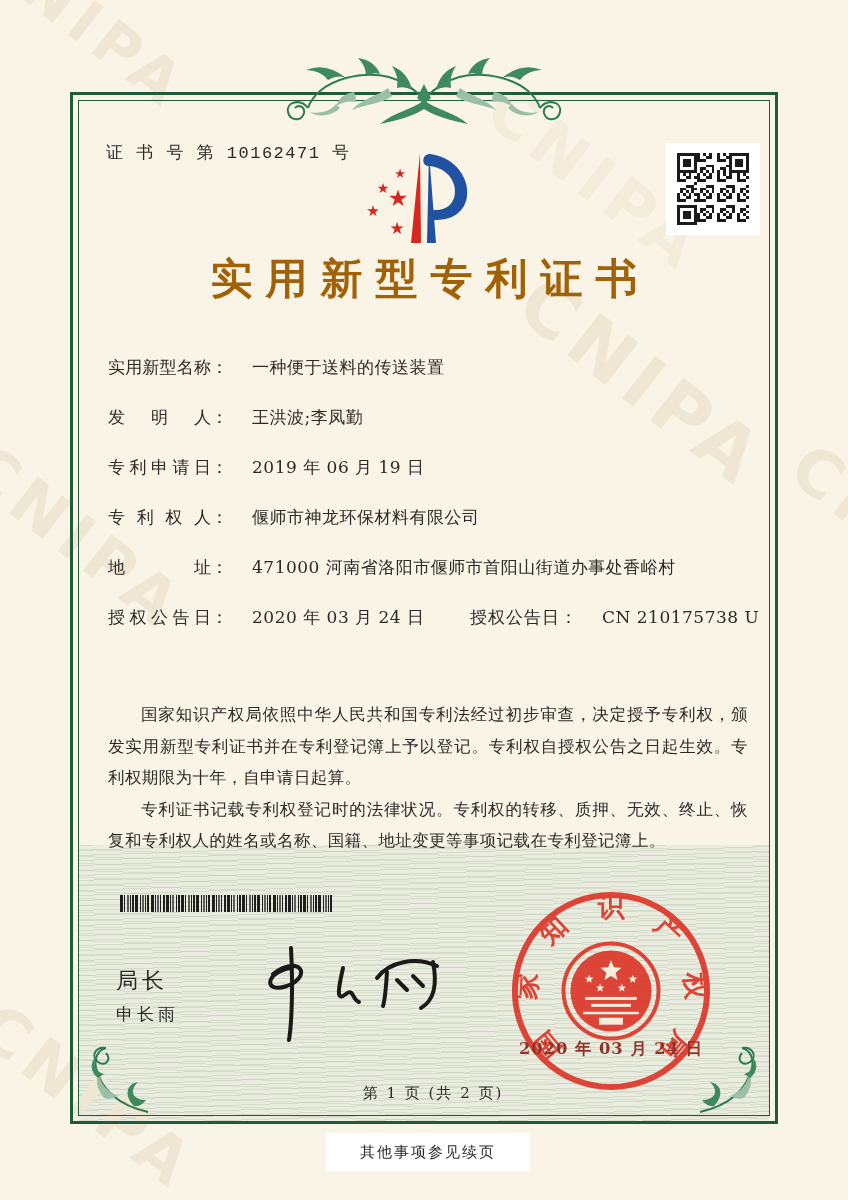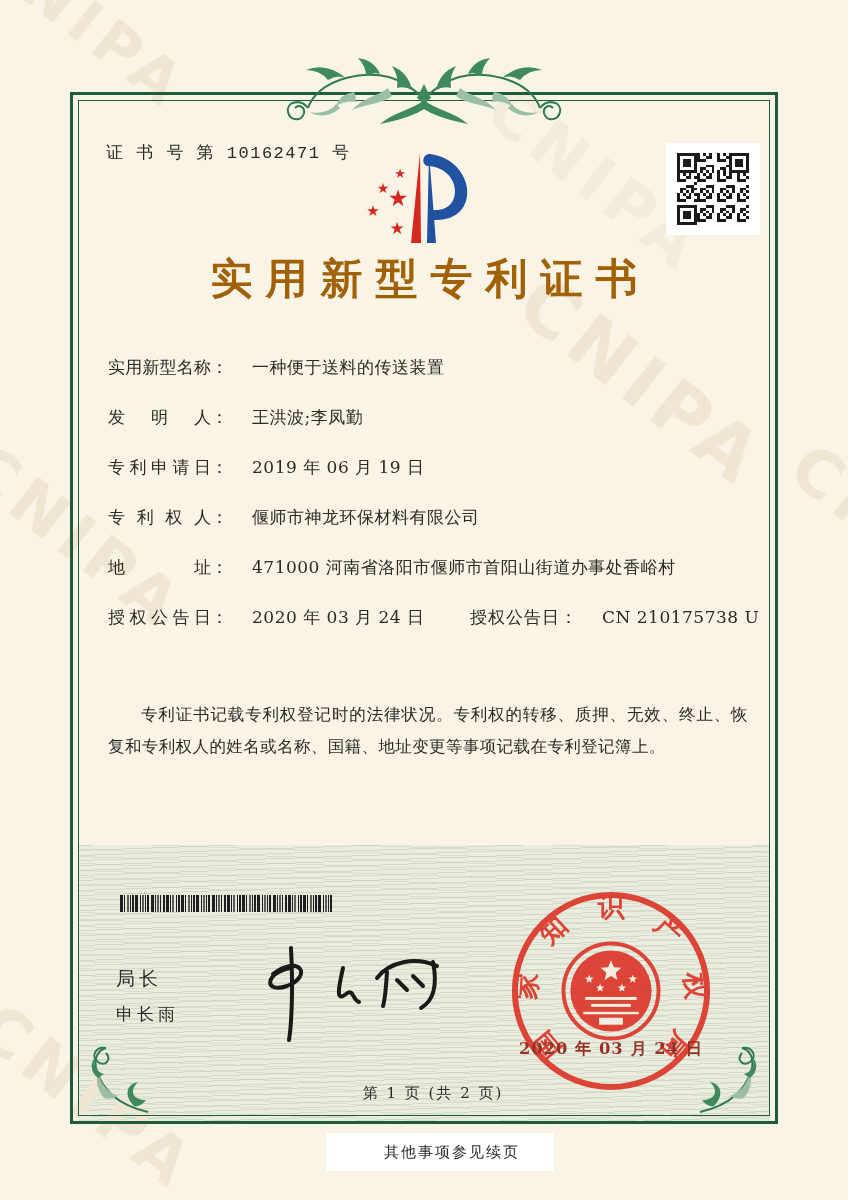--- a/index.html
+++ b/index.html
@@ -37,27 +37,27 @@
          font-size:42px;font-weight:bold;letter-spacing:13px;text-indent:13px;color:#a16207;}
   .fields{position:absolute;left:108px;top:356px;width:640px;}
   .frow{height:50px;font-size:17px;white-space:nowrap;}
   .flabel{display:inline-block;width:103px;text-align:justify;text-align-last:justify;}
   .fvalue{margin-left:24px;letter-spacing:.5px;}
   .fvalue.w1{display:inline-block;width:218px;}
   .flabel2{letter-spacing:1px;}
   .paras{position:absolute;left:108px;top:699px;width:640px;}
   .paras p{margin:0;font-size:16.5px;line-height:31.5px;text-align:justify;text-indent:2em;letter-spacing:.4px;}
   .barcode{position:absolute;left:120px;top:895px;}
-  .sig-title{position:absolute;left:116px;top:966px;font-size:19px;letter-spacing:4px;}
+  .sig-title{position:absolute;left:116px;top:966px;font-size:22px;letter-spacing:4px;}
   .sig-name{position:absolute;left:116px;top:1003px;font-size:17px;letter-spacing:4px;}
   .sig-script{position:absolute;left:245px;top:942px;width:225px;height:105px;}
   .seal{position:absolute;left:506px;top:886px;width:210px;height:210px;z-index:5;}
   .page-info{position:absolute;left:0;top:1084px;width:100%;text-align:center;font-size:15px;letter-spacing:2px;padding-left:9px;}
   .note-box{position:absolute;left:326px;top:1133px;width:204px;height:38px;background:#ffffff;z-index:5;
-            text-align:center;line-height:38px;font-size:15px;letter-spacing:2px;padding-left:24px;}
+            text-align:center;line-height:38px;font-size:15px;letter-spacing:2px;}
 </style>
 </head>
 <body>
 
 <div class="page">
 
   <div class="wavy"></div>
 
   <div class="wm" style="left:-36px;top:-14px;font-size:60px;">CNIPA</div>
   <div class="wm" style="left:468px;top:142px;font-size:64px;color:#f3ecdb;">CNIPA</div>
@@ -419,20 +419,21 @@
       </div>
       <div class="frow">
         <span class="flabel">地址</span><span>：</span><span class="fvalue">471000 河南省洛阳市偃师市首阳山街道办事处香峪村</span>
       </div>
       <div class="frow">
         <span class="flabel">授权公告日</span><span>：</span><span class="fvalue w1">2020 年 03 月 24 日</span><span class="flabel2"><span>授权公告日</span><span>：</span></span><span class="fvalue">CN 210175738 U</span>
       </div>
     </div>
 
     <div class="paras">
+      <p>国家知识产权局依照中华人民共和国专利法经过初步审查，决定授予专利权，颁发实用新型专利证书并在专利登记簿上予以登记。专利权自授权公告之日起生效。专利权期限为十年，自申请日起算。</p>
       <p>专利证书记载专利权登记时的法律状况。专利权的转移、质押、无效、终止、恢复和专利权人的姓名或名称、国籍、地址变更等事项记载在专利登记簿上。</p>
     </div>
 
     <svg class="barcode" id="barcode-svg" width="216" height="17" shape-rendering="crispEdges">
         <rect x="0" y="0" width="3" height="17" fill="#1f1f1f"></rect>
         <rect x="4" y="0" width="1" height="17" fill="#1f1f1f"></rect>
         <rect x="7" y="0" width="2" height="17" fill="#5d5d5d"></rect>
         <rect x="10" y="0" width="1" height="17" fill="#1f1f1f"></rect>
         <rect x="12" y="0" width="2" height="17" fill="#1f1f1f"></rect>
         <rect x="15" y="0" width="3" height="17" fill="#1f1f1f"></rect>

